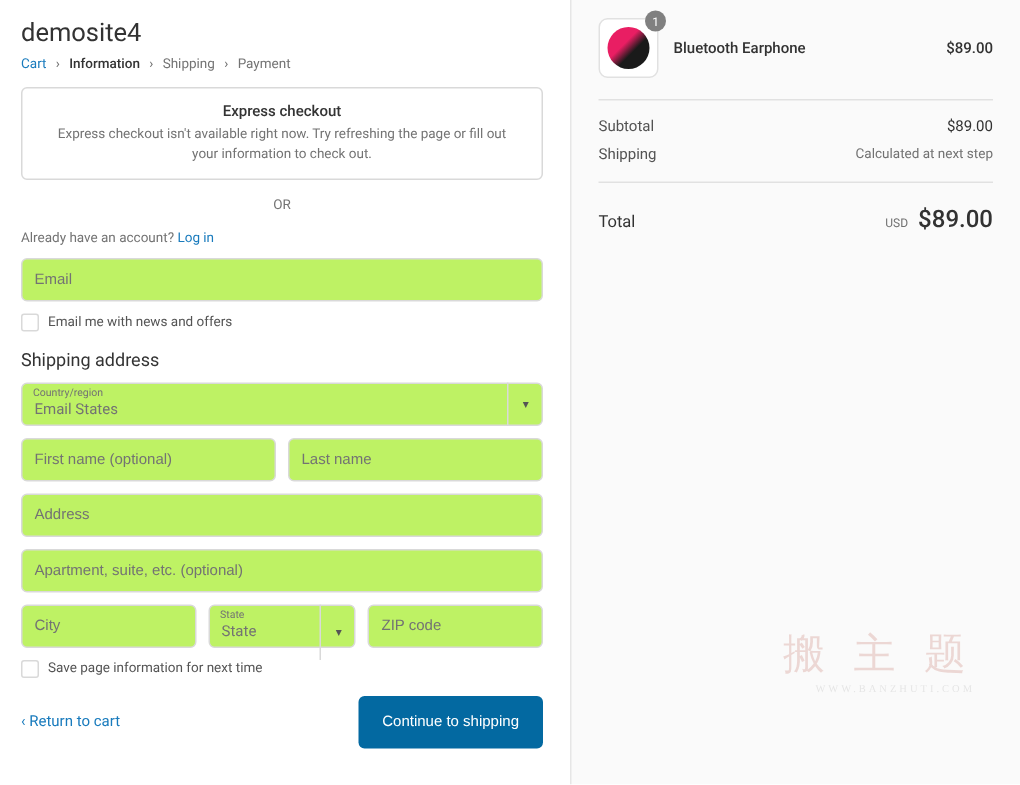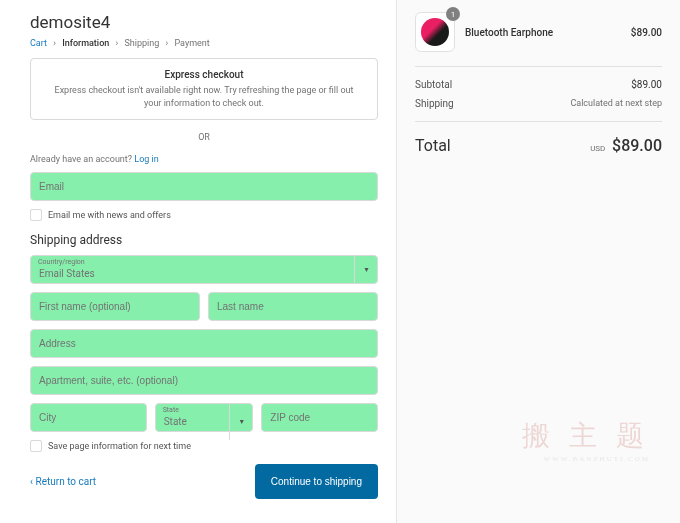--- a/index.html
+++ b/index.html
@@ -1,33 +1,33 @@
 <!DOCTYPE html>
 <html><head>
 <meta charset="utf-8">
 <style>
 * { box-sizing: border-box; margin: 0; padding: 0; }
 body { font-family: -apple-system, BlinkMacSystemFont, "Segoe UI", Roboto, sans-serif; font-size: 11px; color: #333; background: #fff; width: 680px; height: 523px; overflow: hidden; position: relative; }
 .container { display: flex; height: 100%; }
-.left { width: 380px; padding: 12px 18px 12px 14px; margin-left: 16px; }
+.left { width: 380px; padding: 12px 18px 12px 14px; }
 .right { flex: 1; background: #fafafa; border-left: 1px solid #e6e6e6; padding: 12px 18px; }
 h1 { font-size: 17px; color: #333; font-weight: 400; margin-bottom: 6px; }
 .breadcrumb { font-size: 9px; color: #737373; margin-bottom: 10px; }
 .breadcrumb a { color: #197bbd; text-decoration: none; }
 .breadcrumb .sep { margin: 0 4px; color: #737373; }
 .breadcrumb .current { color: #333; font-weight: 500; }
 .box { border: 1px solid #d9d9d9; border-radius: 4px; padding: 10px 14px; text-align: center; margin-bottom: 10px; }
 .box-title { font-size: 10px; color: #333; font-weight: 500; margin-bottom: 4px; }
 .box-text { font-size: 9px; color: #737373; line-height: 1.4; }
 .or-sep { text-align: center; font-size: 9px; color: #737373; margin: 12px 0; position: relative; }
 .section-head { display: flex; justify-content: space-between; align-items: baseline; margin-bottom: 8px; }
 .section-title { font-size: 12px; color: #333; }
 .login-text { font-size: 9px; color: #737373; }
 .login-text a { color: #197bbd; text-decoration: none; }
-.field { width: 100%; border: 1px solid #d9d9d9; border-radius: 4px; padding: 8px 8px; font-size: 10px; color: #737373; background: #86efac; margin-bottom: 8px; }
+.field { width: 100%; border: 1px solid #d9d9d9; border-radius: 4px; padding: 8px 8px; font-size: 10px; color: #737373; background: #bef264; margin-bottom: 8px; }
 .field::placeholder { color: #737373; }
 .select-wrap { position: relative; }
 .select-wrap .caret { position: absolute; right: 0; top: 0; bottom: 0; width: 24px; border-left: 1px solid #d9d9d9; display: flex; align-items: center; justify-content: center; font-size: 8px; color: #555; }
 .float-label { position: absolute; top: 3px; left: 8px; font-size: 7px; color: #737373; }
 .float-field { padding-top: 12px; padding-bottom: 4px; }
 .row { display: flex; gap: 8px; }
 .row > * { flex: 1; }
 .check-row { display: flex; align-items: center; gap: 6px; font-size: 9px; color: #545454; margin-bottom: 12px; }
 .checkbox { width: 12px; height: 12px; border: 1px solid #d9d9d9; border-radius: 2px; flex-shrink: 0; }
 .actions { display: flex; justify-content: space-between; align-items: center; margin-top: 10px; }
@@ -37,21 +37,21 @@
 .thumb { position: relative; width: 40px; height: 40px; border: 1px solid #e1e1e1; border-radius: 6px; background: #fff; display:flex; align-items:center; justify-content:center; }
 .thumb-img { width: 28px; height: 28px; background: linear-gradient(135deg, #e91e63 40%, #1a1a1a 60%); border-radius: 50%; }
 .qty-badge { position: absolute; top: -6px; right: -6px; width: 14px; height: 14px; border-radius: 50%; background: #808080; color: #fff; font-size: 8px; display: flex; align-items: center; justify-content: center; }
 .item-name { flex: 1; font-size: 10px; color: #323232; font-weight: 500; }
 .item-price { font-size: 10px; color: #323232; font-weight: 500; }
 .summary-line { display: flex; justify-content: space-between; font-size: 10px; color: #535353; padding: 4px 0; text-align: right; }
 .summary-line .val { color: #323232; }
 .summary-line .muted { color: #717171; font-size: 9px; }
 hr { border: none; border-top: 1px solid #e1e1e1; margin: 8px 0; }
 .total-line { display: flex; justify-content: space-between; align-items: baseline; padding-top: 6px; }
-.total-label { font-size: 16px; color: #323232; }
+.total-label { font-size: 11px; color: #323232; }
 .total-val { font-size: 16px; color: #323232; font-weight: 500; }
 .total-cur { font-size: 8px; color: #717171; margin-right: 4px; }
 .watermark { position: absolute; right: 30px; bottom: 60px; opacity: 0.18; pointer-events: none; font-size: 28px; color: #b04030; font-family: serif; letter-spacing: 6px; }
 .watermark small { display:block; font-size:7px; letter-spacing:2px; color:#888; text-align:right; }
 </style>
 </head>
 <body>
 
 <div class="container">
   <div class="left">

